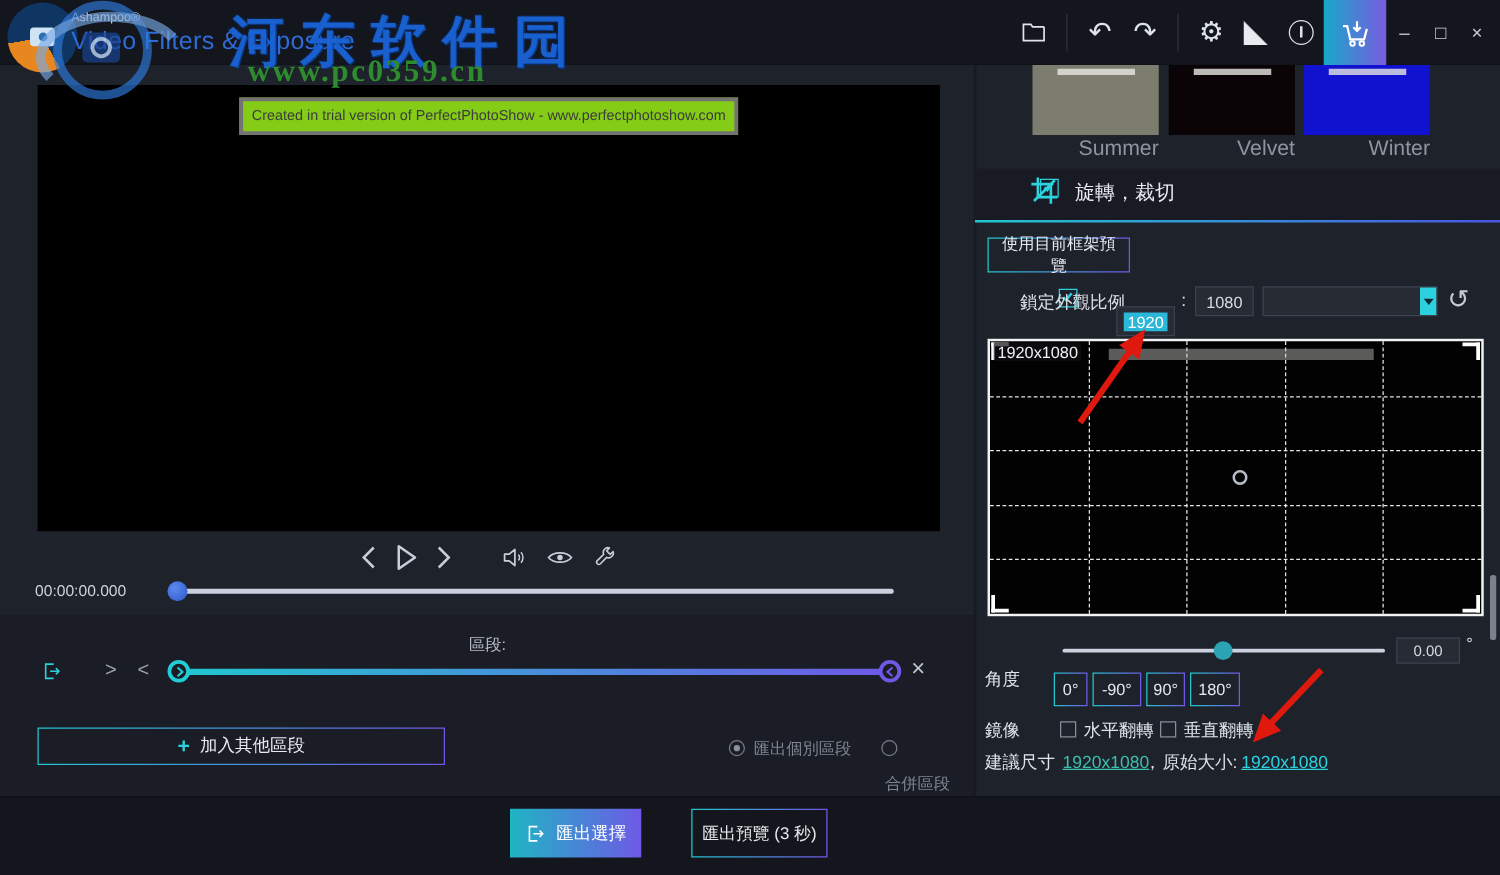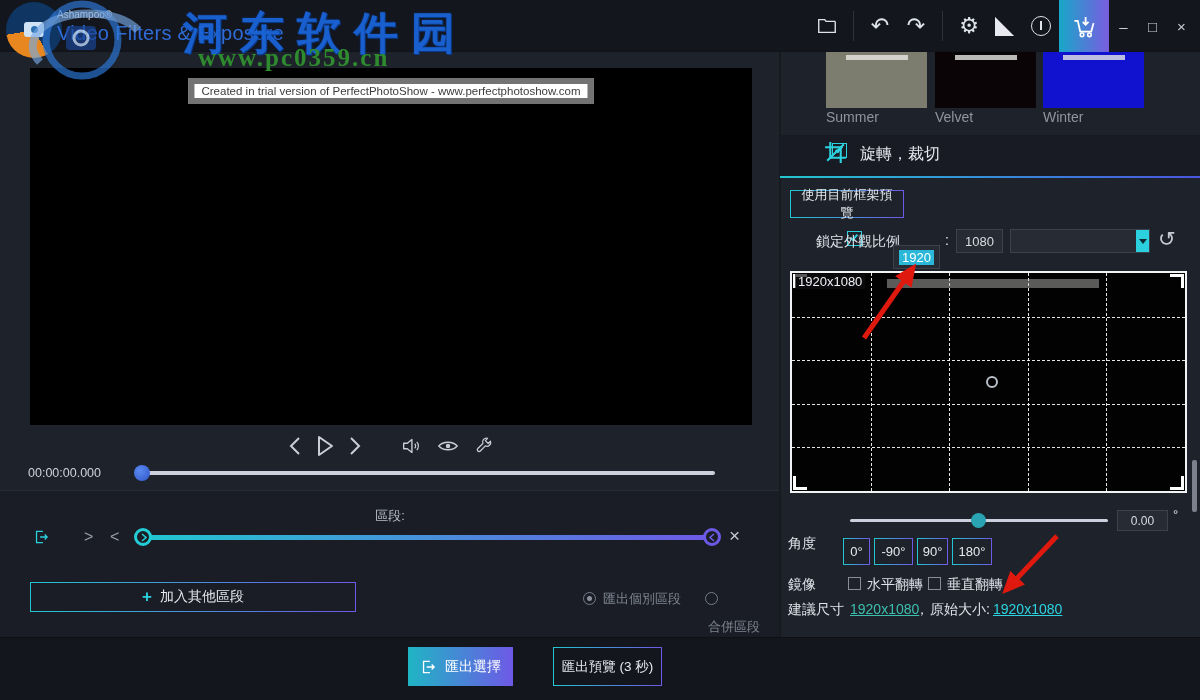--- a/index.html
+++ b/index.html
@@ -31,21 +31,21 @@
   
   .wm1{position:absolute;left:183px;top:4px;z-index:60;font-size:44px;font-weight:bold;letter-spacing:13px;
        color:#1a64d8;text-shadow:0 0 2px #093a8a,1px 1px 0 #0a3e92;pointer-events:none;opacity:.95;}
   .wm2{position:absolute;left:198px;top:44px;z-index:60;font-family:"Liberation Serif","DejaVu Serif",serif;
        font-size:25px;font-weight:bold;letter-spacing:2px;color:#2e8b2e;pointer-events:none;}
   .wmlogo{position:absolute;left:20px;top:0;z-index:55;pointer-events:none;opacity:.85;}
 
   
   .video{position:absolute;left:30px;top:68px;width:722px;height:357px;background:#000;}
   .trialwm{position:absolute;left:50%;top:10px;transform:translateX(-50%);white-space:nowrap;
-           background:#ffffff;border:6px solid #737373;color:#3c3c3c;font-size:11.5px;padding:1px 7px;}
+           background:#84cc16;border:3px solid #737373;color:#3c3c3c;font-size:11.5px;padding:6px 7px;}
   .playrow{position:absolute;left:30px;top:431px;width:722px;height:30px;display:flex;align-items:center;justify-content:center;gap:10px;}
   .pbtn{background:none;border:none;padding:0 2px;display:flex;align-items:center;cursor:pointer;}
   .timecode{position:absolute;left:28px;top:466px;font-size:12.5px;color:#ced2da;}
   .seektrack{position:absolute;left:135px;top:471px;width:580px;height:4px;background:#ccd0de;border-radius:2px;}
   .seekthumb{position:absolute;left:134px;top:465px;width:16px;height:16px;border-radius:50%;
              background:radial-gradient(circle at 35% 35%,#5a8af0,#2f55c8);}
 
   
   .segpanel{position:absolute;left:0;top:490px;width:780px;height:147px;background:#1a1d25;border-top:1px solid #262a33;}
   .segtitle{position:absolute;left:0;top:16px;width:780px;text-align:center;font-size:13px;color:#b8bec8;}
@@ -71,21 +71,21 @@
   .exportsel{position:absolute;left:408px;top:9px;width:105px;height:39px;border:none;cursor:pointer;
              background:linear-gradient(90deg,#1fb5c4,#6e59e6);color:#fff;font-size:14px;font-family:inherit;
              display:flex;align-items:center;justify-content:center;gap:8px;}
   .prevbtn{position:absolute;top:9px;height:39px;}
   .prevbtn .gbi{background:#14161d;font-size:13.5px;}
 
   
   .rsep{position:absolute;left:779px;top:52px;width:2px;height:585px;background:#171a20;}
   .thumb{position:absolute;top:52px;width:101px;height:56px;}
   .thumb .twm{position:absolute;left:50%;top:3px;transform:translateX(-50%);width:62px;height:5px;background:rgba(232,232,226,.8);}
-  .tlabel{position:absolute;top:109px;width:101px;text-align:left;font-size:14px;color:#8f959f;}
+  .tlabel{position:absolute;top:109px;width:101px;text-align:right;font-size:17px;color:#8f959f;}
   .secheader{position:absolute;left:780px;top:135px;width:420px;height:41px;background:#181b23;}
   .secunderline{position:absolute;left:780px;top:176px;width:420px;height:2px;background:linear-gradient(90deg,#23c6d0,#4a55e0);}
   .cb{width:15px;height:15px;border:1.5px solid #2bd1de;display:inline-block;position:relative;background:transparent;}
   .cb .ck{position:absolute;left:4px;top:1px;width:4px;height:8px;border-right:2px solid #2bd1de;border-bottom:2px solid #2bd1de;transform:rotate(40deg);}
   .cbsm{width:13px;height:13px;border:1px solid #878d99;display:inline-block;background:transparent;}
   .sectitle{position:absolute;left:860px;top:144px;font-size:16px;color:#e6e9ee;}
   .framebtn{position:absolute;left:790px;top:190px;width:114px;height:28px;}
   .framebtn .gbi{font-size:13px;}
   .lbl14{font-size:14px;color:#dfe3ea;}
   .inputbox{position:absolute;height:24px;background:#262b34;border:1px solid #3c414d;display:flex;align-items:center;justify-content:center;

